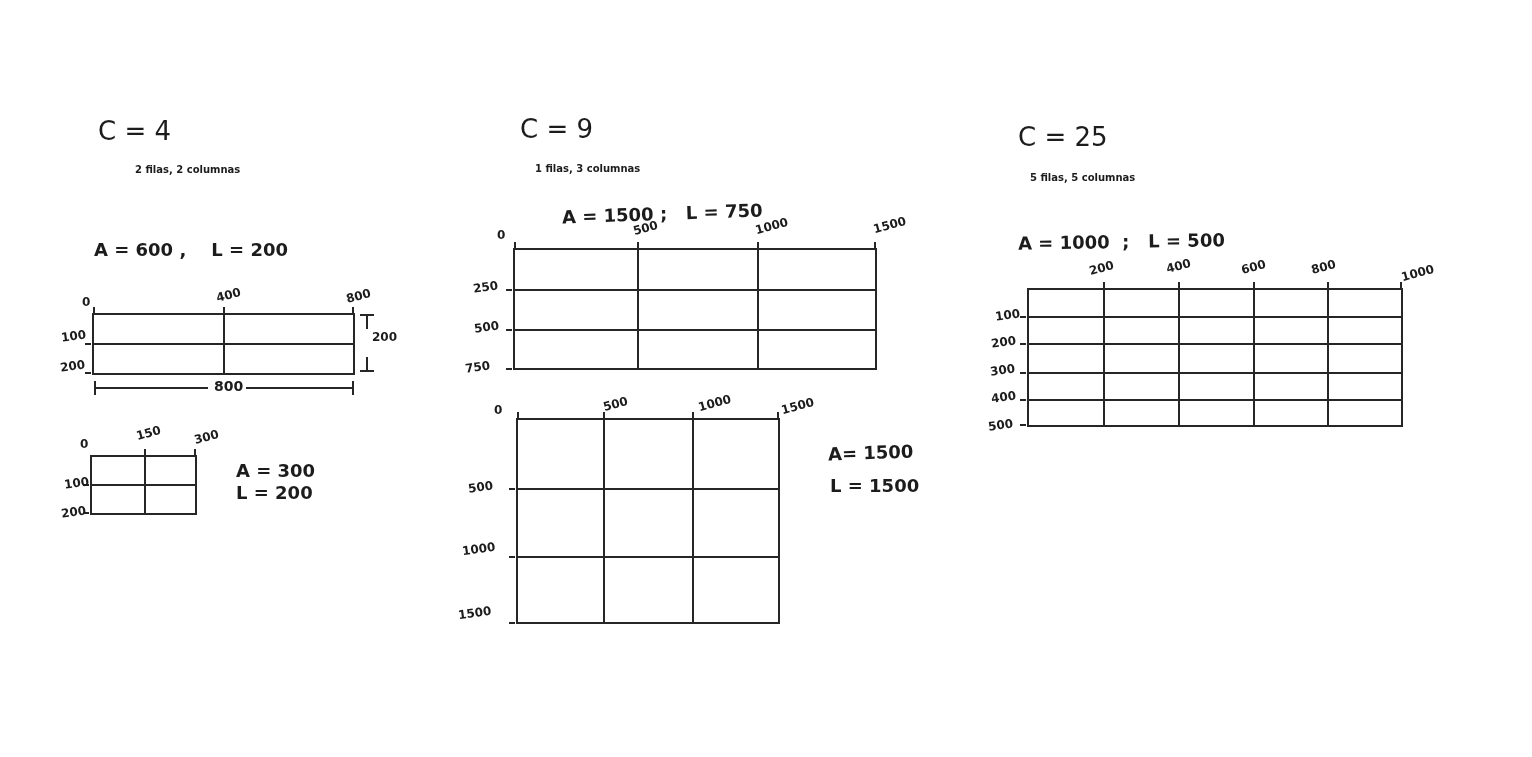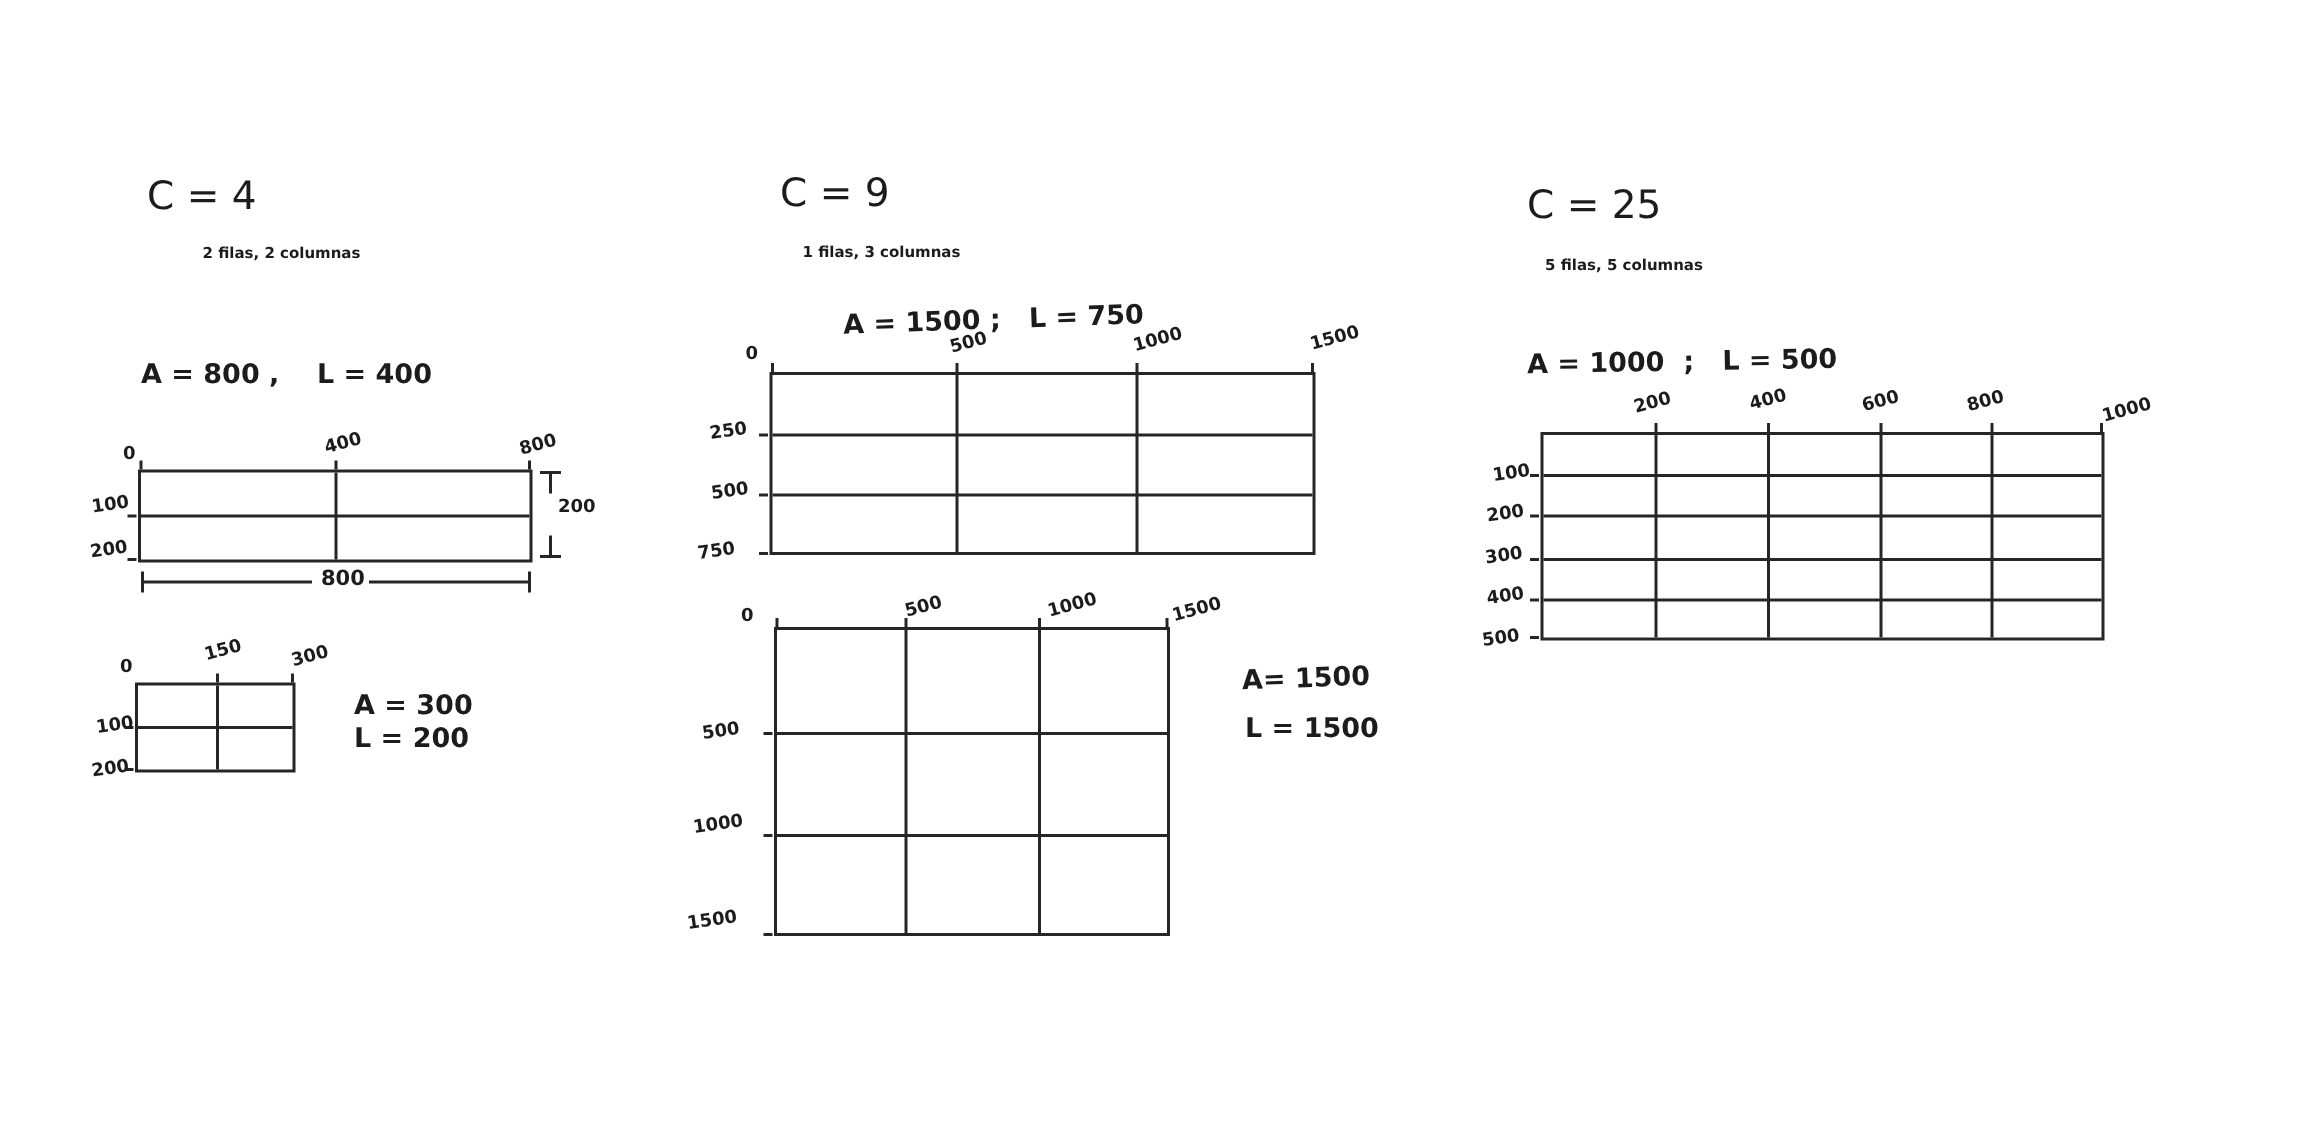--- a/index.html
+++ b/index.html
@@ -30,21 +30,21 @@
 </style>
 </head>
 <body>
 
 <div class="canvas">
 
 
   <section class="abs" style="left:0;top:0;width:100%;height:100%;">
     <div class="abs c-label" style="left:98px;top:116px;">C = 4</div>
     <div class="abs subtitle" style="left:135px;top:164px;">2 filas, 2 columnas</div>
-    <div class="abs dims" style="left:94px;top:239px;">A = 800 ,    L = 400</div>
+    <div class="abs dims" style="left:94px;top:239px;">A = 600 ,    L = 200</div>
 
     <div class="grid" style="left:92px;top:313px;width:263px;height:62px;">
       <div class="v" style="left:129px;"></div>
       <div class="h" style="top:28px;"></div>
       <div class="tickT" style="left:-1px;"></div>
       <div class="tickT" style="left:129px;"></div>
       <div class="tickT" style="left:258px;"></div>
       <span class="xt0" style="left:-12px;top:-20px;">0</span>
       <span class="xt" style="left:122px;top:-27px;">400</span>
       <span class="xt" style="left:252px;top:-26px;">800</span>

